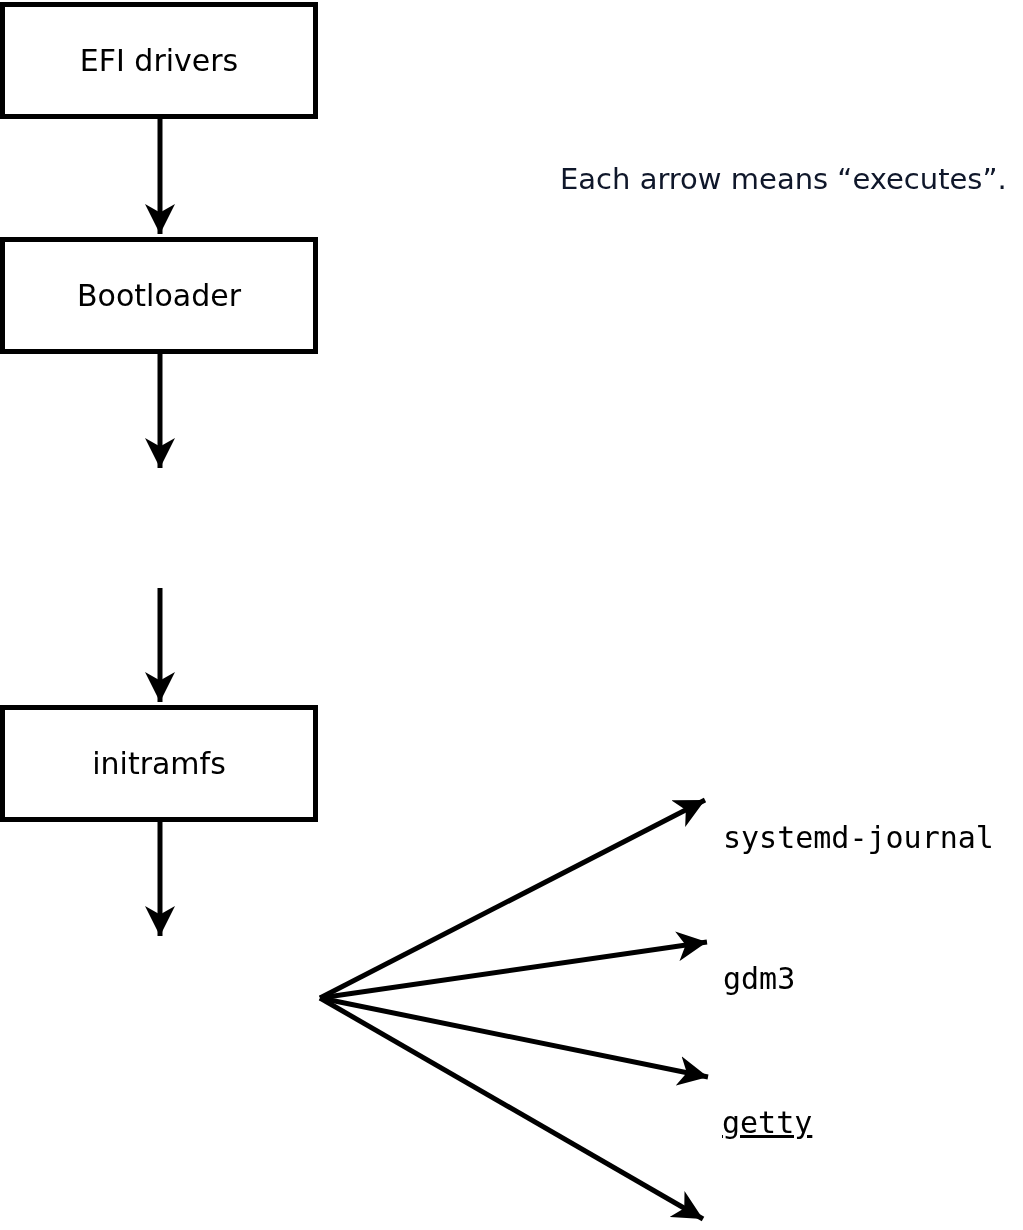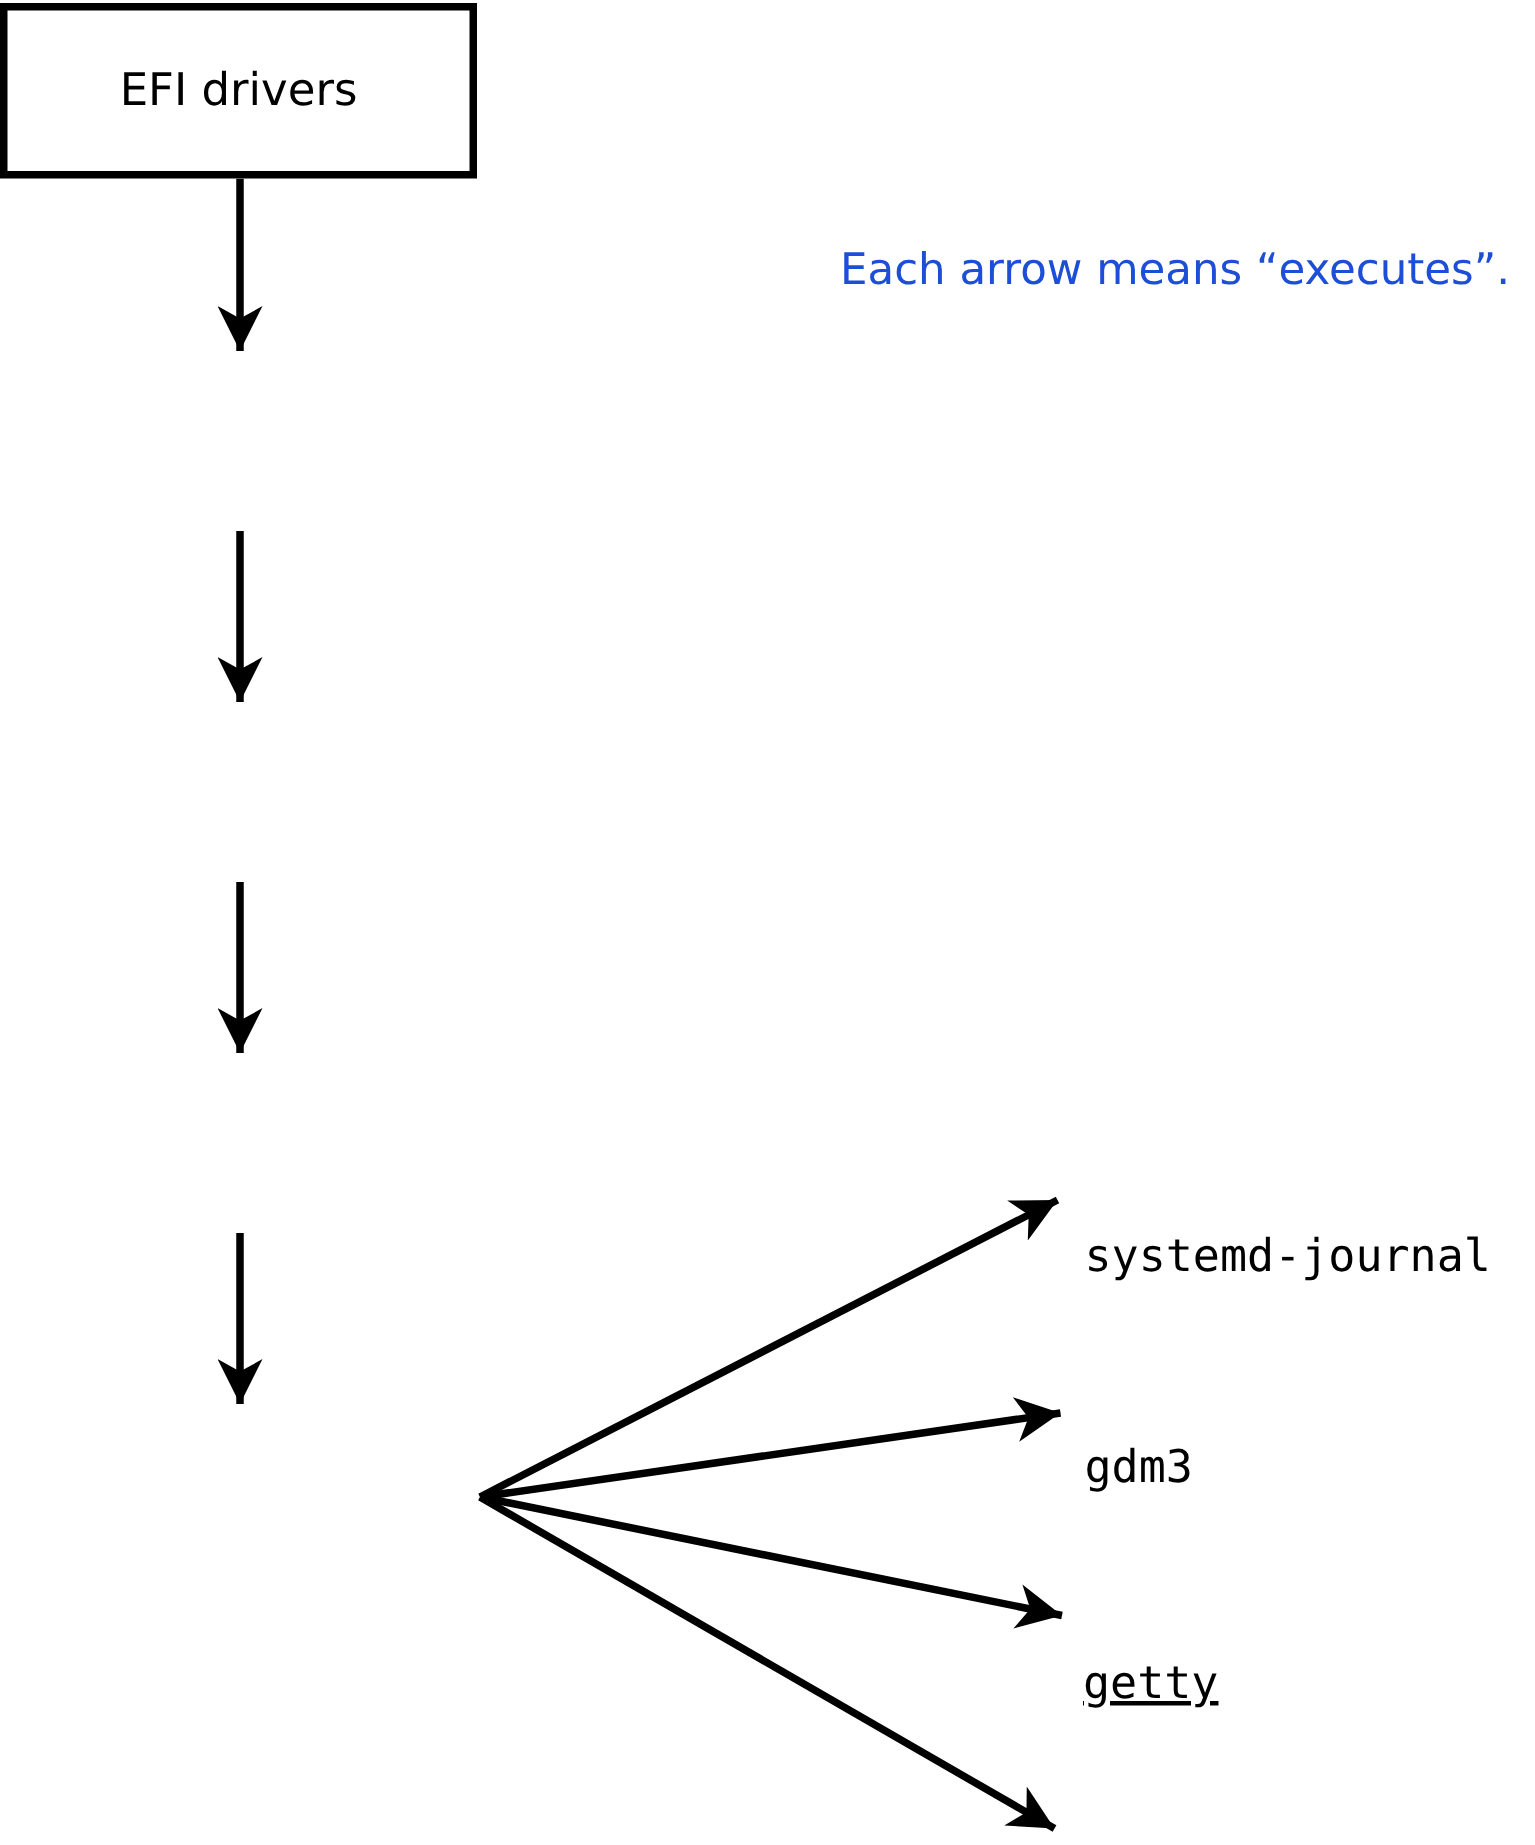--- a/index.html
+++ b/index.html
@@ -61,21 +61,21 @@
   #label-getty   { left: 722px; top: 1057px; text-decoration: underline; }
   #label-sshd    { left: 716px; top: 1188px; }
 
   #annotation {
     position: absolute;
     left: 560px;
     top: 161px;
     font-size: 29px;
     line-height: 36px;
     white-space: nowrap;
-    color: #1d4ed8;
+    color: #0f172a;
     font-family: "DejaVu Sans", sans-serif;
   }
 </style>
 </head>
 <body>
 
 <div id="canvas">
 
   <svg id="arrow-layer" viewBox="0 0 1023 1230" xmlns="http://www.w3.org/2000/svg">
     <defs>
@@ -91,20 +91,26 @@
 
     <line x1="320" y1="998" x2="705" y2="800" stroke="#000000" stroke-width="5" marker-end="url(#ah)"></line>
     <line x1="320" y1="998" x2="707" y2="942" stroke="#000000" stroke-width="5" marker-end="url(#ah)"></line>
     <line x1="320" y1="998" x2="708" y2="1077" stroke="#000000" stroke-width="5" marker-end="url(#ah)"></line>
     <line x1="320" y1="998" x2="703" y2="1219" stroke="#000000" stroke-width="5" marker-end="url(#ah)"></line>
   </svg>
 
   <div class="node" id="node-efi">
     <span>EFI drivers</span>
   </div>
+  <div class="node" id="node-boot">
+    <span>Bootloader</span>
+  </div>
+  <div class="node" id="node-initramfs">
+    <span>initramfs</span>
+  </div>
 
   <div class="spawn-label mono" id="label-journal">systemd-journal</div>
   <div class="spawn-label mono" id="label-gdm3">gdm3</div>
   <div class="spawn-label mono" id="label-getty">getty</div>
   <div class="spawn-label sans" id="label-sshd">getty</div>
 
   <div id="annotation">Each arrow means “executes”.</div>
 
 </div>
 

